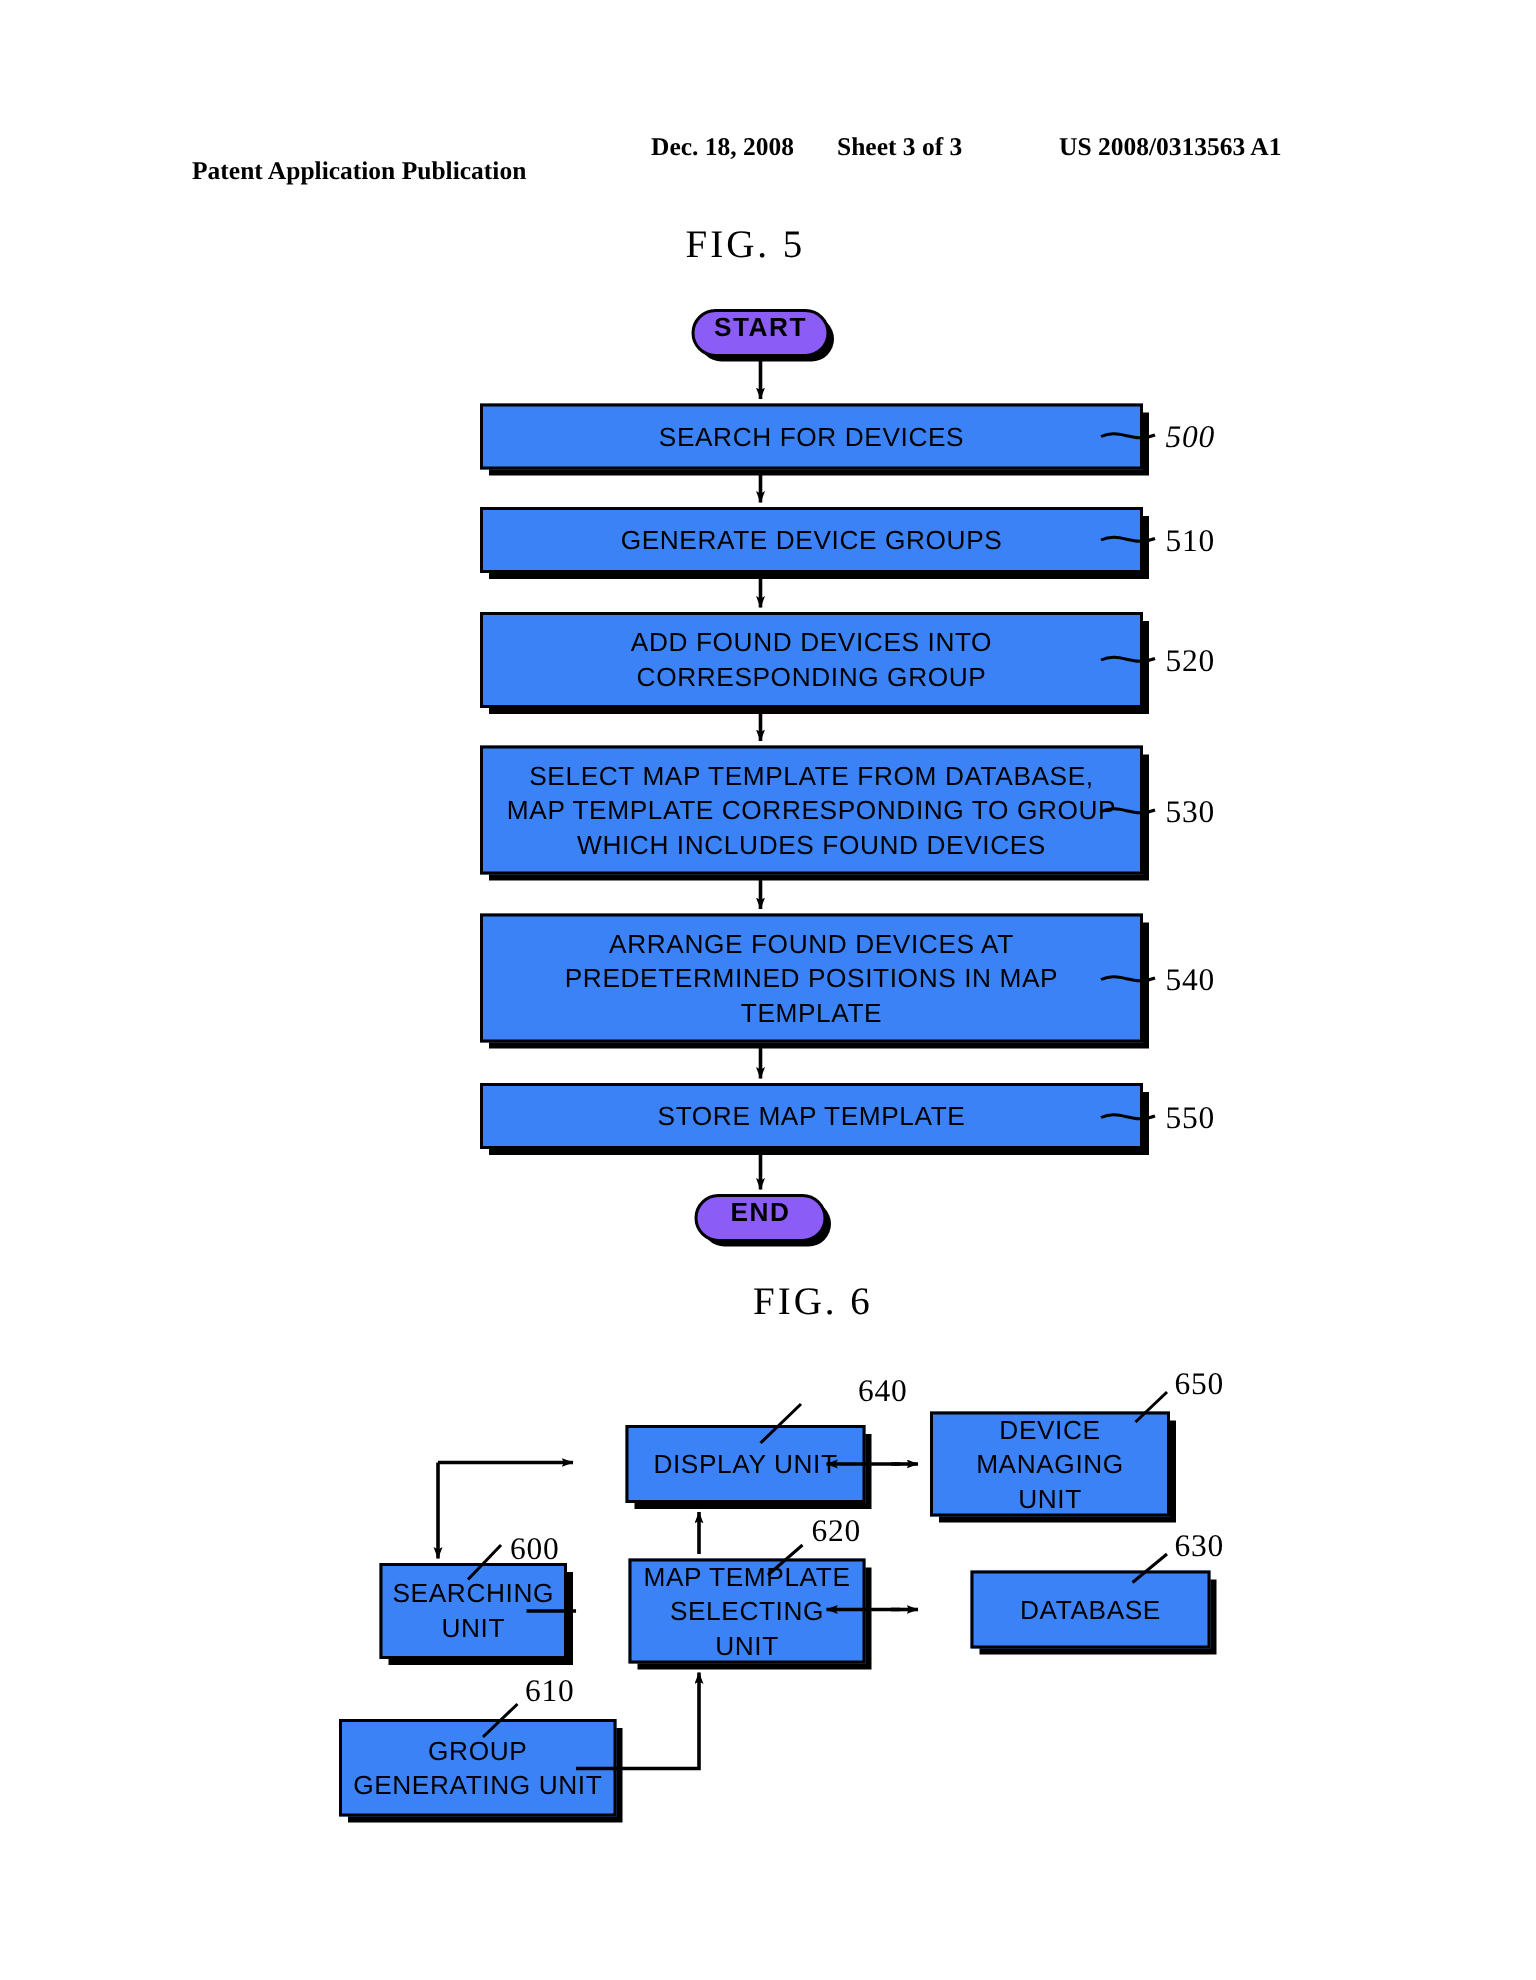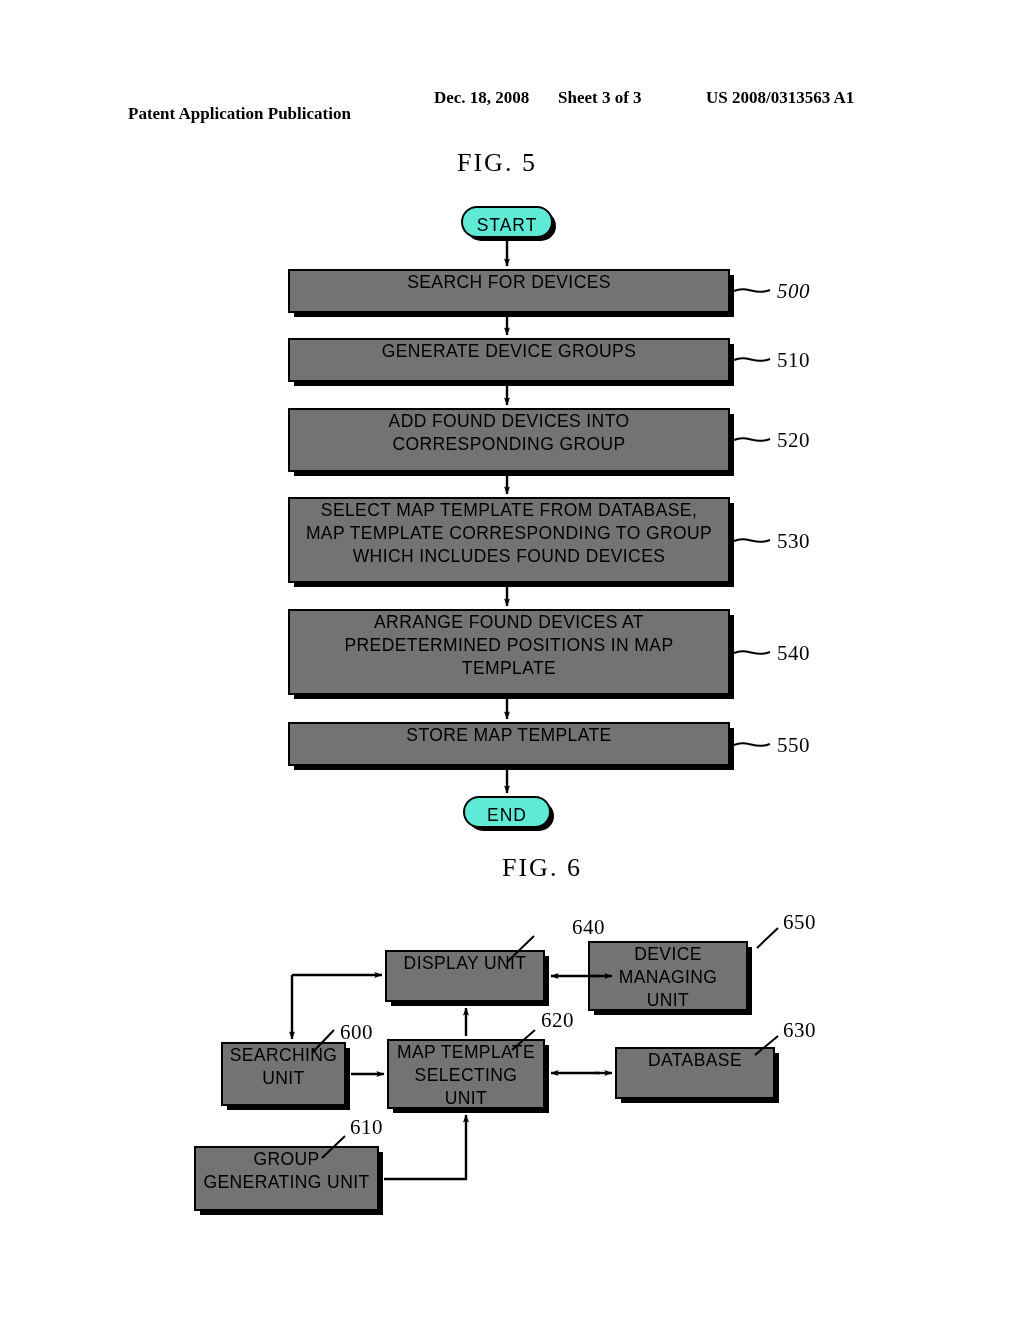--- a/index.html
+++ b/index.html
@@ -41,47 +41,50 @@
     font-size: 26px;
     font-weight: normal;
     letter-spacing: 2px;
     white-space: nowrap;
   }
 
   
   .pbox {
     position: absolute;
     box-sizing: border-box;
-    background: #737373;
+    background: #3b82f6;
     border: 2.2px solid #000000;
     box-shadow: 5px 5px 0 -1px #000000;
     display: flex;
+    align-items: center;
     justify-content: center;
     text-align: center;
+    margin-left: 32px;
   }
   .pbox .boxtext {
     font-family: "Liberation Sans", sans-serif;
     font-size: 17.5px;
     line-height: 23px;
     letter-spacing: 0.4px;
     white-space: pre-line;
     padding: 0 6px;
   }
 
   
   .pterm {
     position: absolute;
     box-sizing: border-box;
-    background: #5eead4;
+    background: #8b5cf6;
     border: 2.2px solid #000000;
     border-radius: 999px;
     box-shadow: 4px 4px 0 -1px #000000;
     display: flex;
-    align-items: flex-end;
+    align-items: flex-start;
     justify-content: center;
+    font-weight: bold;
   }
   .pterm .boxtext {
     font-family: "Liberation Sans", sans-serif;
     font-size: 17.5px;
     letter-spacing: 1px;
   }
 
   
   .refnum {
     position: absolute;

